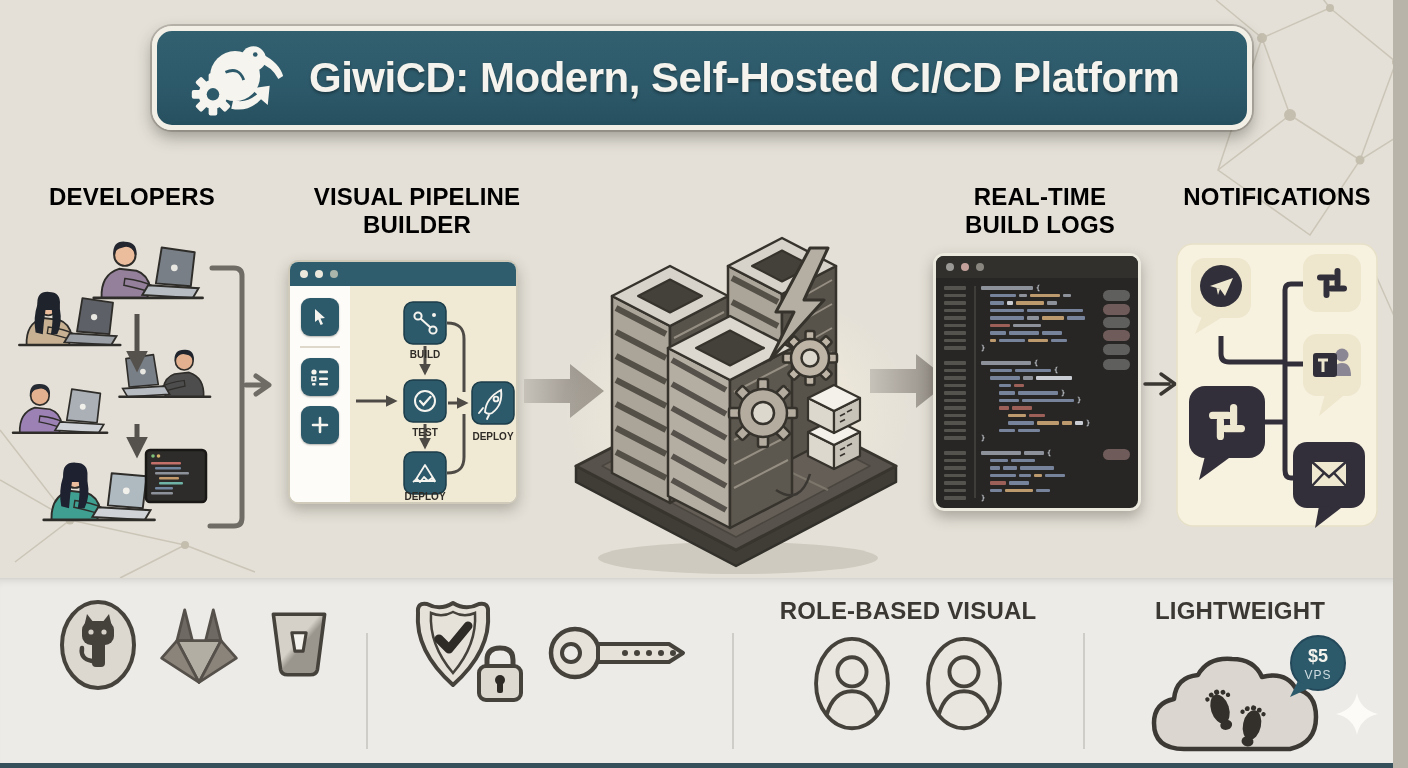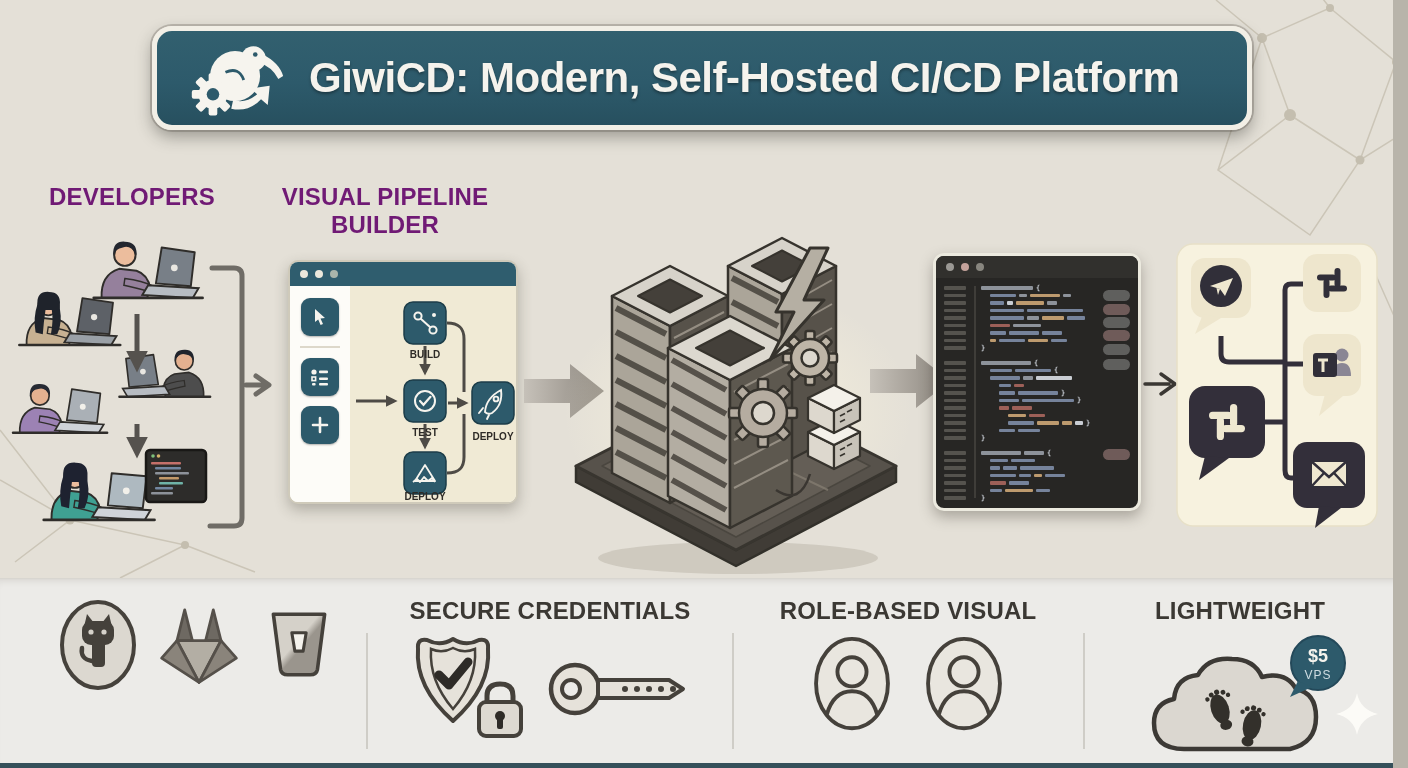--- a/index.html
+++ b/index.html
@@ -12,21 +12,21 @@
   #banner{position:absolute;left:152px;top:26px;width:1100px;height:104px;
     background:linear-gradient(180deg,#32606f 0%,#2d5a6b 55%,#27505f 100%);
     border:5px solid #f2efe6;border-radius:20px;box-sizing:border-box;
     box-shadow:0 0 0 2px rgba(70,65,55,.25),0 7px 16px rgba(40,40,35,.38);
     display:flex;align-items:center;padding-left:30px;gap:22px;}
   #banner h1{margin:0;font-size:42px;font-weight:700;color:#f5f3ed;
     letter-spacing:-.5px;text-shadow:0 2px 3px rgba(0,0,0,.35);white-space:nowrap;}
 
   
   .col-label{position:absolute;transform:translateX(-50%);text-align:center;
-    font-size:24px;font-weight:700;color:#701a75;letter-spacing:.2px;line-height:1.18;}
+    font-size:24px;font-weight:700;color:#000000;letter-spacing:.2px;line-height:1.18;}
   .feat-label{font-size:24px;font-weight:700;color:#3b3833;letter-spacing:.2px;
     text-align:center;white-space:nowrap;}
 
   
   #builder{position:absolute;left:288px;top:260px;width:230px;height:244px;
     background:#fdfcf8;border:2px solid #cfcaba;border-radius:10px;box-sizing:border-box;
     box-shadow:0 6px 14px rgba(60,55,45,.3);overflow:hidden;}
   #builder .tbar{height:24px;background:#2f5d6e;display:flex;align-items:center;gap:7px;padding-left:10px;}
   .wdot{width:8px;height:8px;border-radius:50%;}
   #builder .body{display:flex;height:216px;}
@@ -107,21 +107,23 @@
         <path d="M46,74 Q64,78 77,64 L84,70 L86,50 L66,53 L73,59 Q61,69 48,65 Z"></path>
       </g>
       <circle cx="71" cy="17.5" r="2.4" fill="#2d5a6b"></circle>
       <circle cx="27" cy="59" r="6.5" fill="#2d5a6b"></circle>
       <path d="M40,36 Q54,30 59,44" stroke="#2d5a6b" stroke-width="3" fill="none"></path>
     </svg>
     <h1>GiwiCD: Modern, Self-Hosted CI/CD Platform</h1>
   </header>
 
   <div class="col-label" style="left:132px;top:183px;white-space:nowrap">DEVELOPERS</div>
-  <div class="col-label" style="left:385px;top:183px;width:224px">VISUAL PIPELINE BUILDER</div>
+  <div class="col-label" style="left:417px;top:183px;width:224px">VISUAL PIPELINE BUILDER</div>
+  <div class="col-label" style="left:1040px;top:183px;width:150px">REAL-TIME BUILD LOGS</div>
+  <div class="col-label" style="left:1277px;top:183px;white-space:nowrap">NOTIFICATIONS</div>
 
   <svg class="abs" style="left:0;top:218px" width="290" height="330" viewBox="0 0 290 330">
     <defs>
       <marker id="ah" viewBox="0 0 10 10" refX="7" refY="5" markerWidth="4.4" markerHeight="4.4" orient="auto">
         <path d="M0,0 L10,5 L0,10 Z" fill="#55524e"></path>
       </marker>
     </defs>
 
     <g transform="translate(88,12) scale(0.97)">
       <path d="M14,70 Q13,46 32,40 L50,42 Q62,46 64,60 L61,70 Z" fill="#95809c" stroke="#2f2d2a" stroke-width="2" stroke-linejoin="round"></path>
@@ -694,21 +696,20 @@
                 <stop offset=".55" stop-color="#9a958d"></stop>
               </linearGradient>
             </defs>
           <path d="M15,12 H65 L58,66 Q57,71 51,71 H29 Q23,71 22,66 Z" fill="url(#bb)" stroke="#45413b" stroke-width="3.5" stroke-linejoin="round"></path>
           <path d="M33,30 H47 L44,48 H36 Z" fill="#f4f2ec" stroke="#45413b" stroke-width="3" stroke-linejoin="round"></path>
         </svg>
       </div>
     </div>
 
     <div class="feature" style="left:400px;width:300px">
-      <div class="feat-label">SECURE CREDENTIALS</div>
       <div class="icon-row">
         <svg width="122" height="112" viewBox="0 0 122 112">
           <path d="M42,6 Q55,14 68,7 Q78,5 77,16 Q80,54 42,88 Q4,54 7,16 Q6,5 16,7 Q29,14 42,6 Z" fill="#e6e2da" stroke="#45413b" stroke-width="4" stroke-linejoin="round"></path>
           <path d="M42,15 Q53,21 64,16 Q66,48 42,76 Q18,48 20,16 Q31,21 42,15 Z" fill="none" stroke="#45413b" stroke-width="2.5"></path>
           <path d="M28,42 l10,10 l19,-23" stroke="#2e2b27" stroke-width="9" fill="none" stroke-linecap="round" stroke-linejoin="round"></path>
           <g transform="translate(64,48)">
             <path d="M12,22 V15 Q12,3 25,3 Q38,3 38,15 V22" stroke="#45413b" stroke-width="5" fill="none"></path>
             <rect x="4" y="21" width="42" height="34" rx="7" fill="#ddd9d1" stroke="#45413b" stroke-width="4"></rect>
             <circle cx="25" cy="35" r="5" fill="#2e2b27"></circle>
               <rect x="22" y="37" width="6" height="11" rx="2" fill="#2e2b27"></rect>

